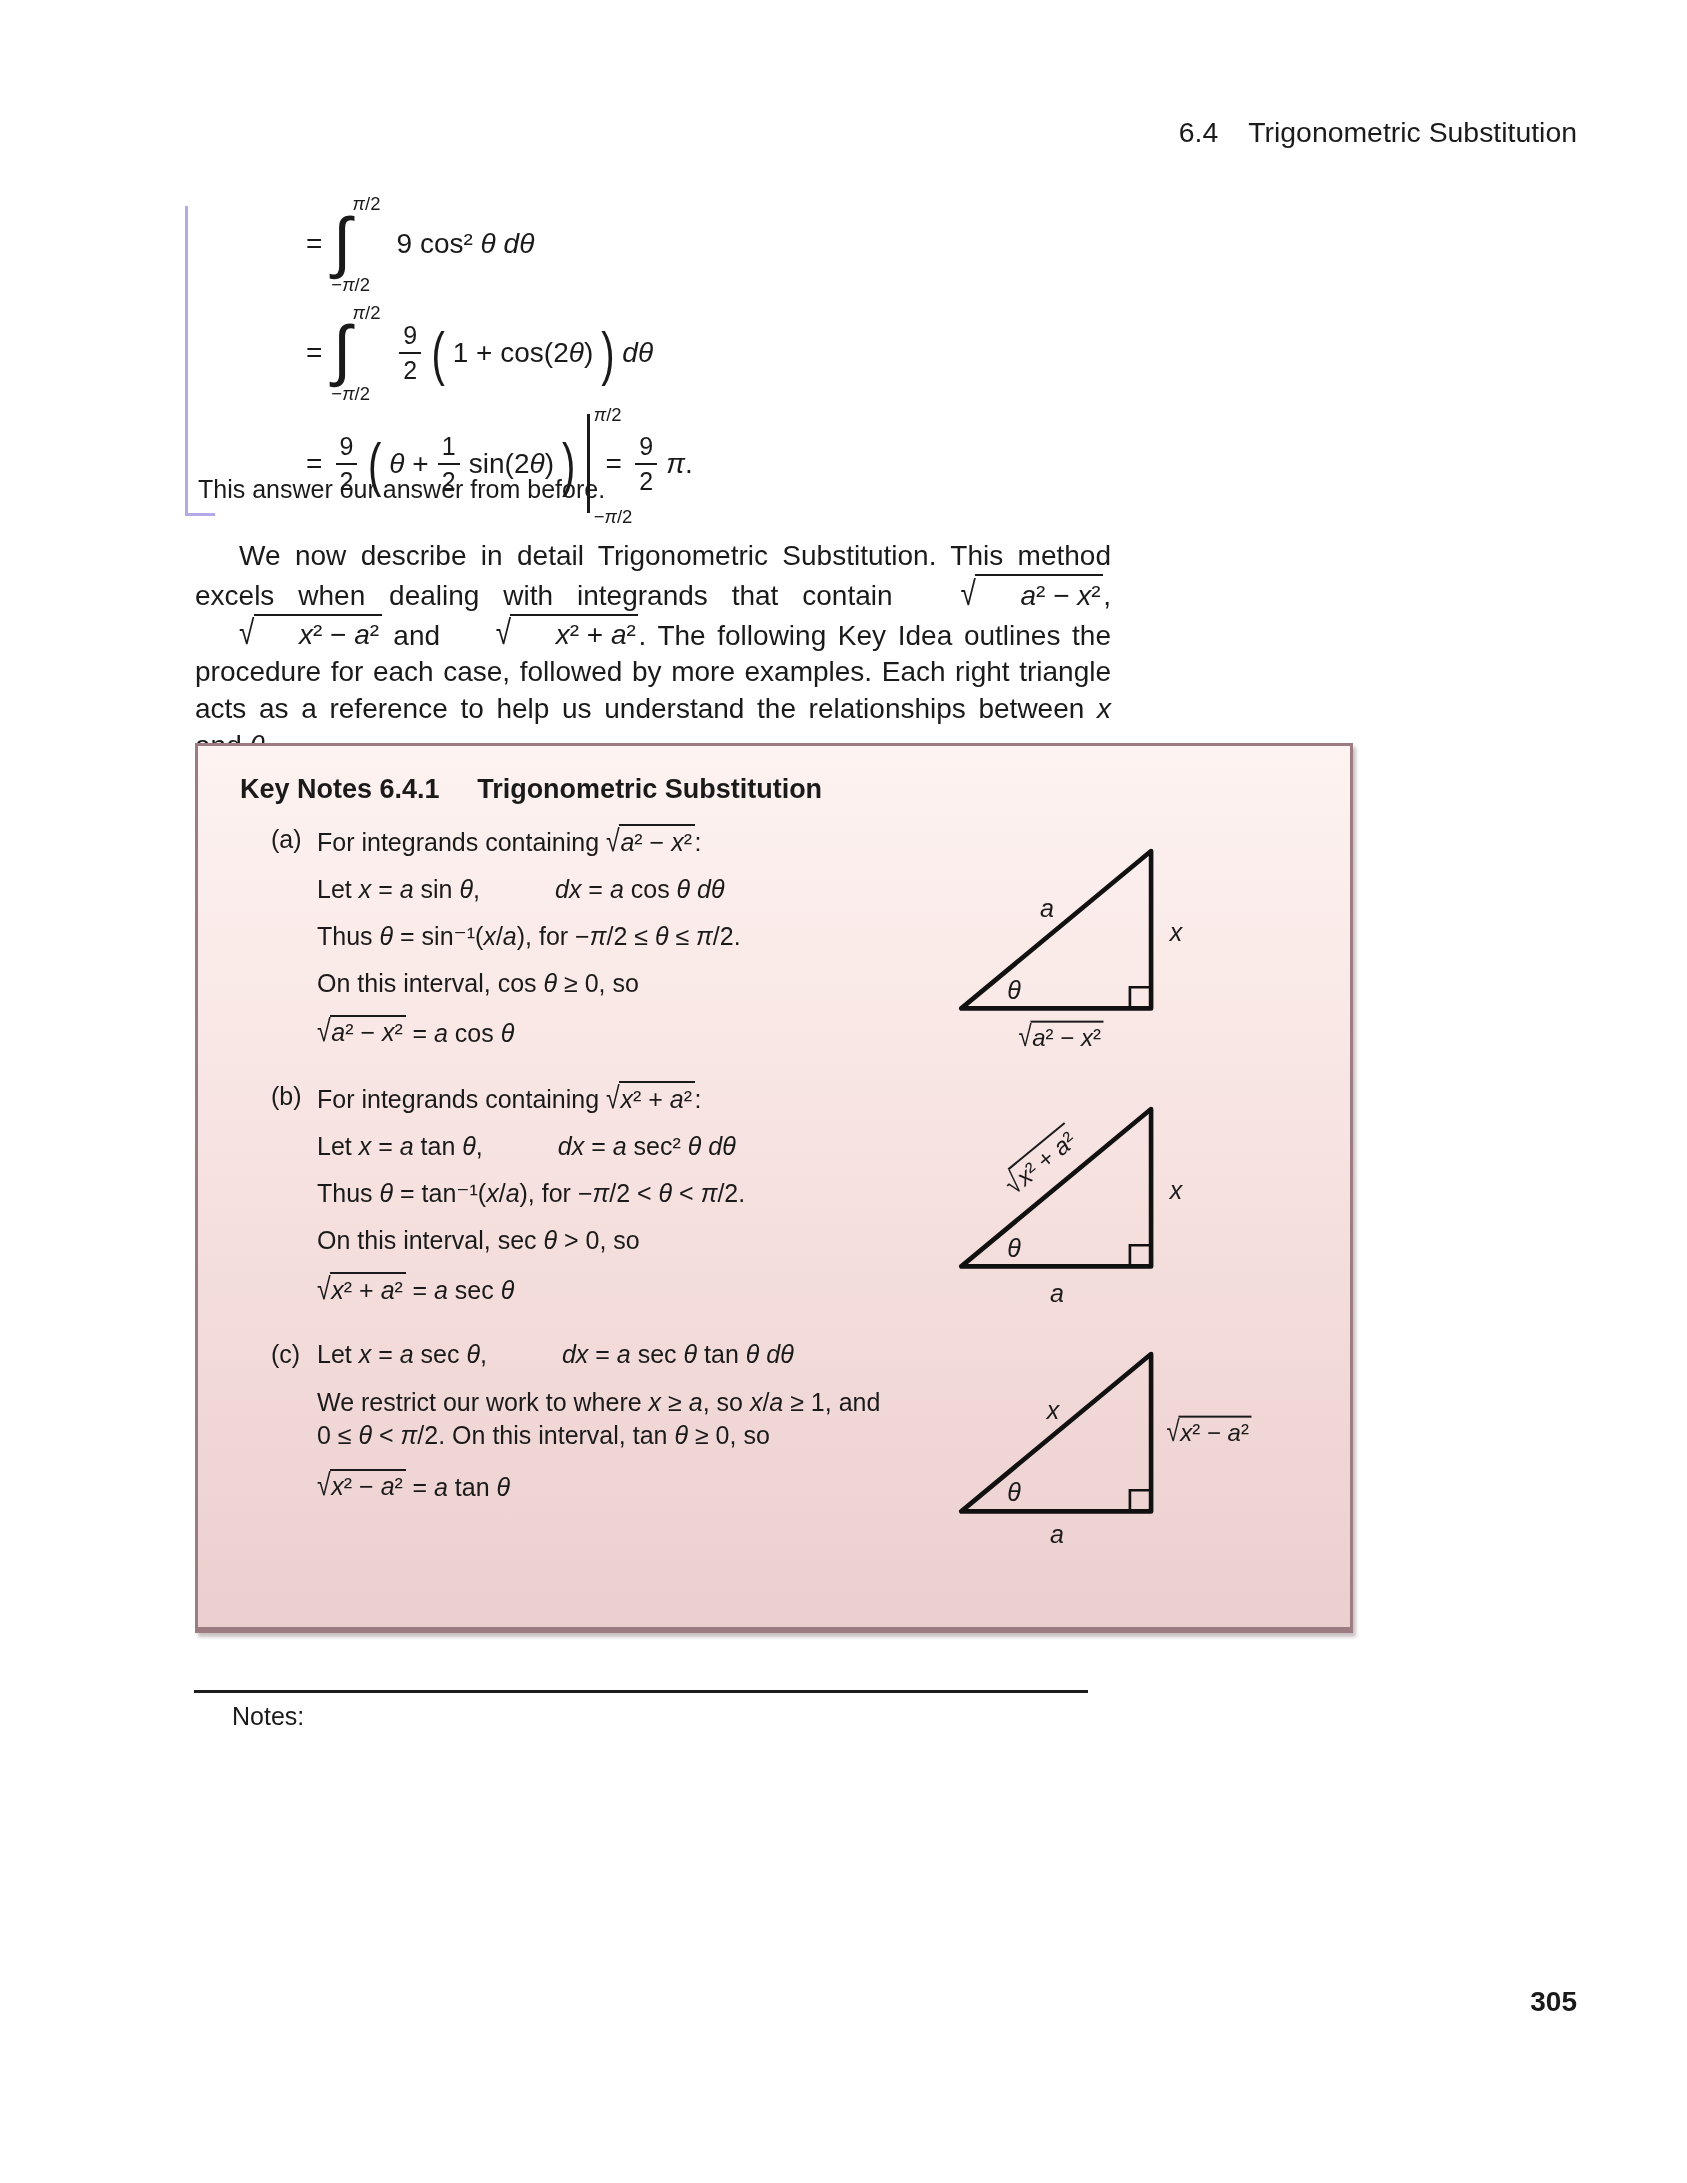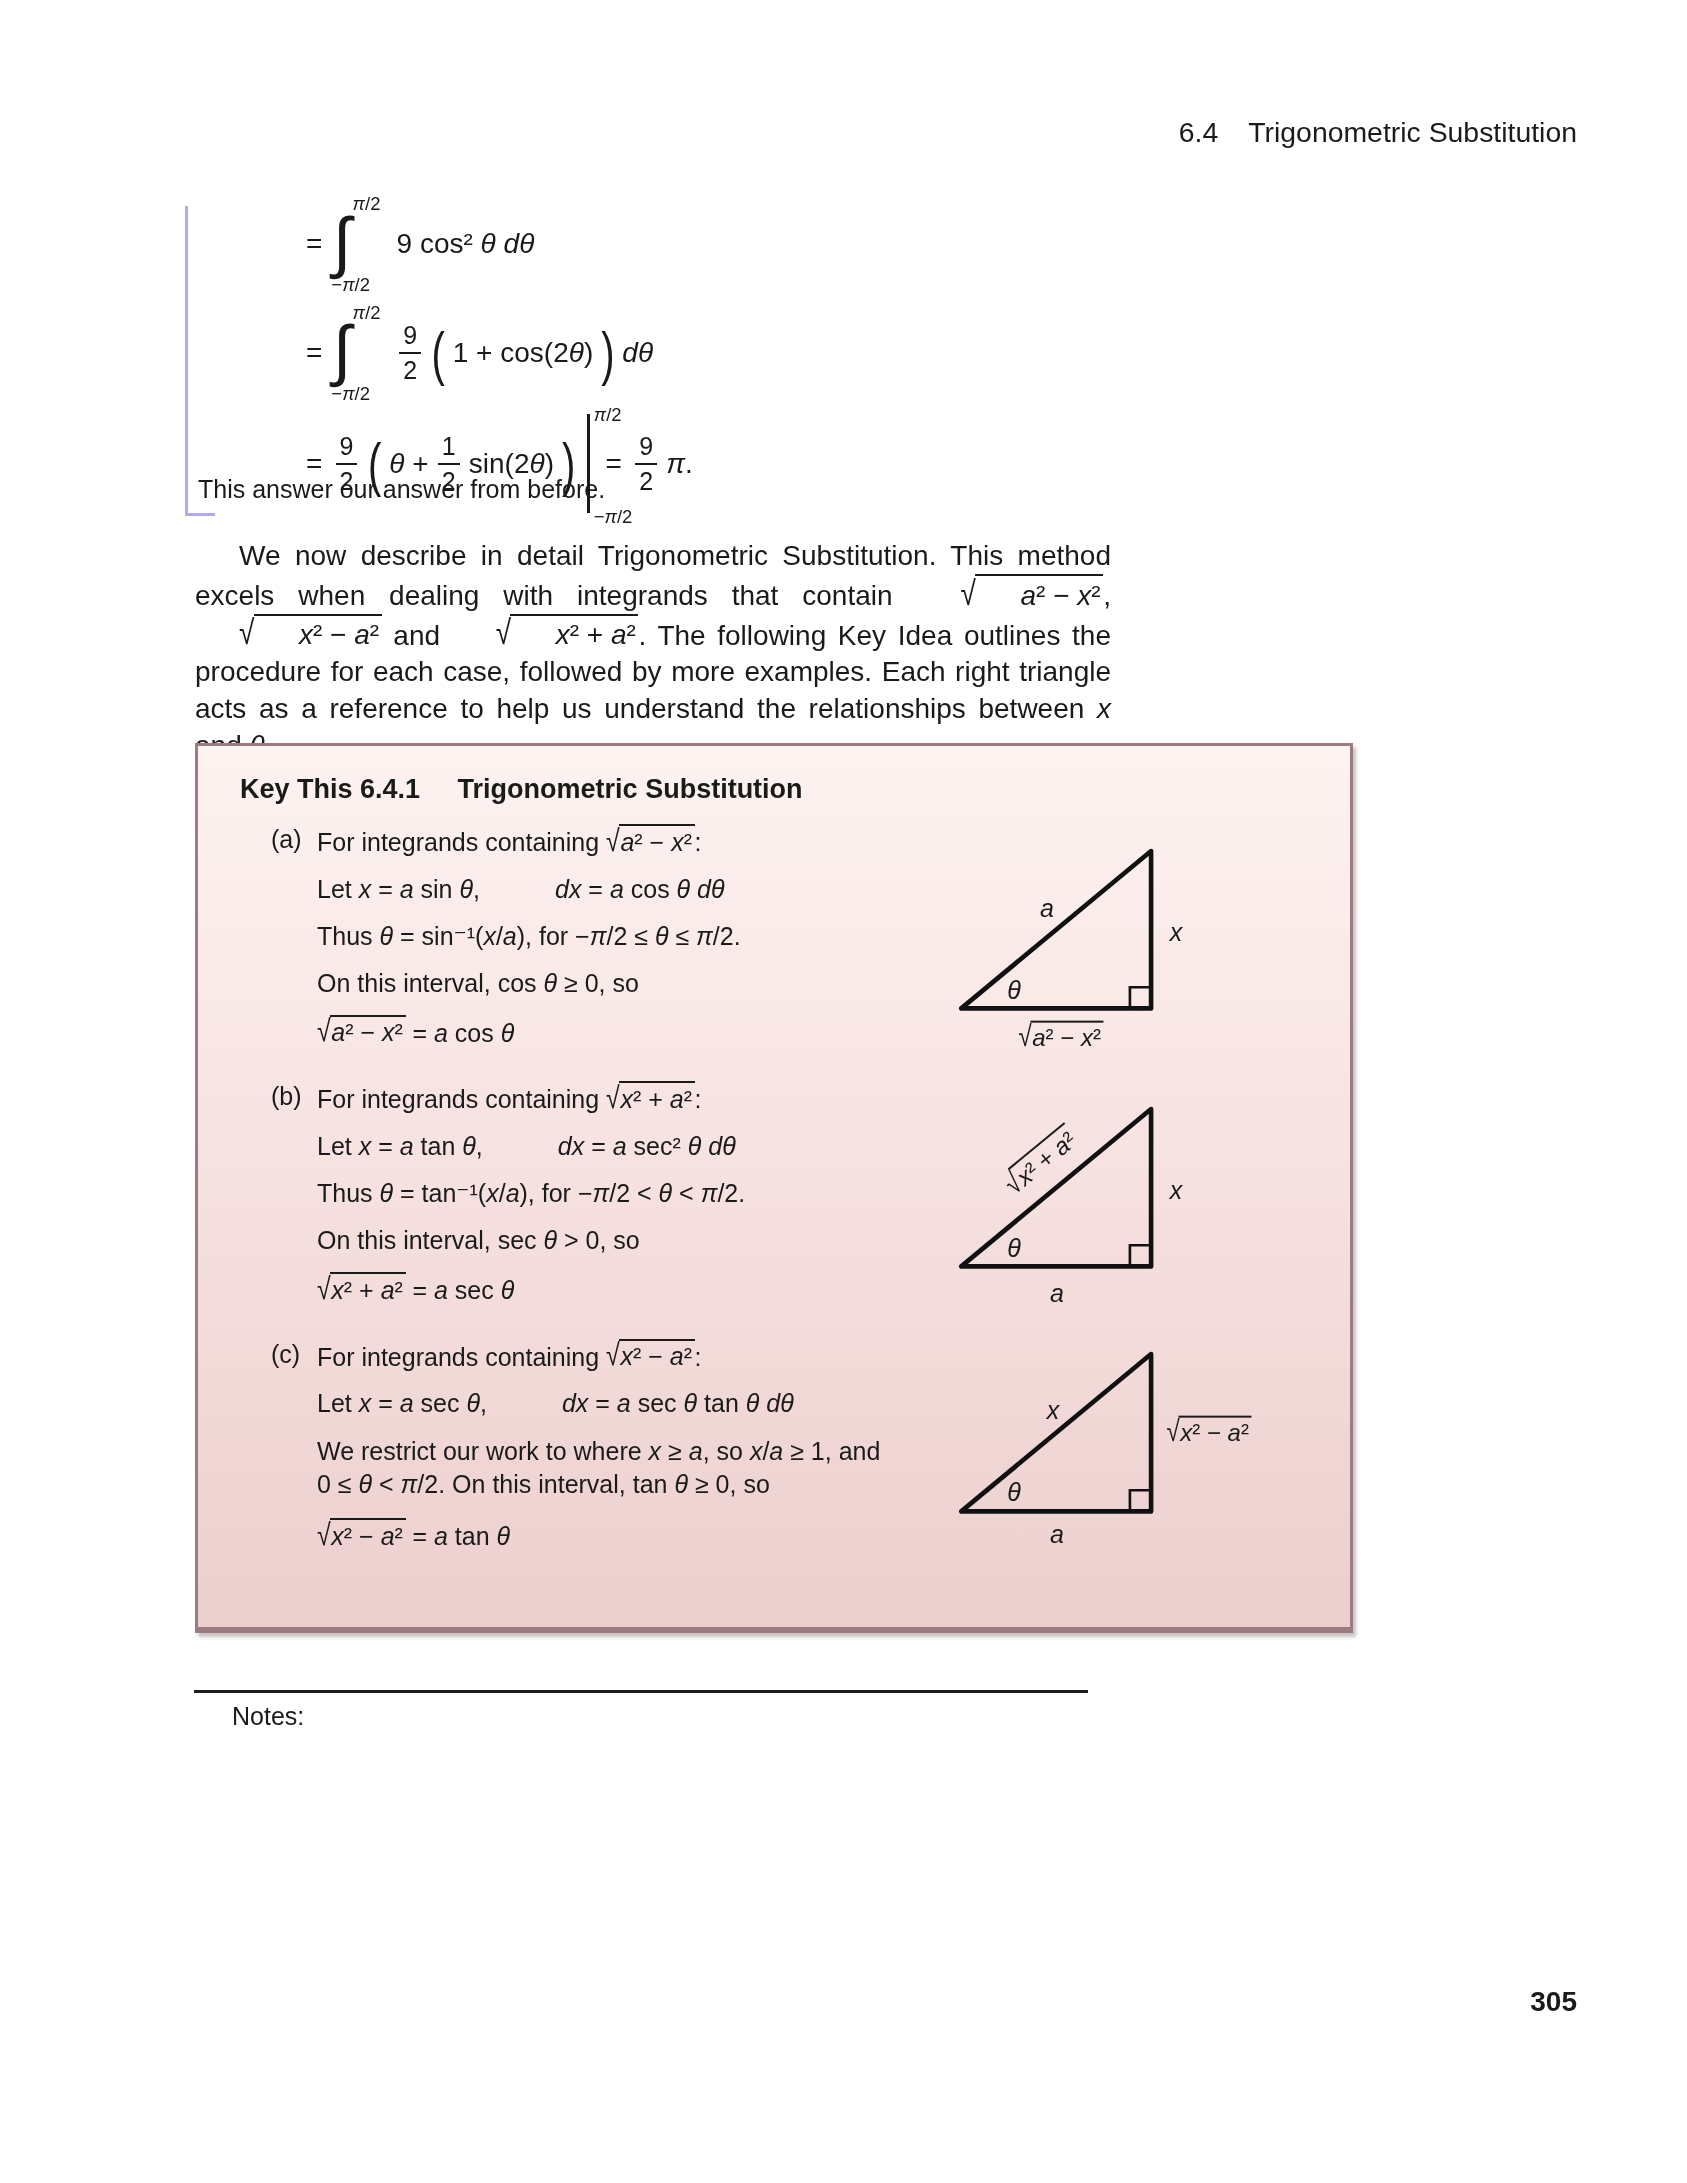--- a/index.html
+++ b/index.html
@@ -143,21 +143,21 @@
       <span class="mbody"><i>π</i>.</span>
     </div>
   </div>
 
   <p class="concl">This answer our answer from before.</p>
 
   <p class="intro">We now describe in detail Trigonometric Substitution. This method excels when dealing with integrands that contain <span class="rad"><span class="sg">√</span><span class="rbar"><i>a</i>² − <i>x</i>²</span></span>, <span class="rad"><span class="sg">√</span><span class="rbar"><i>x</i>² − <i>a</i>²</span></span> and <span class="rad"><span class="sg">√</span><span class="rbar"><i>x</i>² + <i>a</i>²</span></span>. The following Key Idea outlines the procedure for each case, followed by more examples. Each right triangle acts as a reference to help us understand the relationships between <i>x</i> and <i>θ</i>.</p>
 
   <section class="keyidea">
     <div class="ki-title">
-      <span class="ki-label">Key This 6.4.1</span>
+      <span class="ki-label">Key Notes 6.4.1</span>
       <span class="ki-name">Trigonometric Substitution</span>
     </div>
 
     <div class="ki-items">
 
       <div class="ki-item">
         <span class="ilabel">(a)</span>
         <div class="mline">For integrands containing <span class="rad"><span class="sg">√</span><span class="rbar"><i>a</i>² − <i>x</i>²</span></span>:</div>
         <div class="mline">Let <i>x</i> = <i>a</i> sin <i>θ</i>,   <i>dx</i> = <i>a</i> cos <i>θ</i> <i>dθ</i></div>
         <div class="mline">Thus <i>θ</i> = sin⁻¹(<i>x</i>/<i>a</i>), for −<i>π</i>/2 ≤ <i>θ</i> ≤ <i>π</i>/2.</div>
@@ -169,21 +169,20 @@
         <span class="ilabel">(b)</span>
         <div class="mline">For integrands containing <span class="rad"><span class="sg">√</span><span class="rbar"><i>x</i>² + <i>a</i>²</span></span>:</div>
         <div class="mline">Let <i>x</i> = <i>a</i> tan <i>θ</i>,   <i>dx</i> = <i>a</i> sec² <i>θ</i> <i>dθ</i></div>
         <div class="mline">Thus <i>θ</i> = tan⁻¹(<i>x</i>/<i>a</i>), for −<i>π</i>/2 &lt; <i>θ</i> &lt; <i>π</i>/2.</div>
         <div class="mline">On this interval, sec <i>θ</i> &gt; 0, so</div>
         <div class="mline"><span class="rad"><span class="sg">√</span><span class="rbar"><i>x</i>² + <i>a</i>²</span></span> = <i>a</i> sec <i>θ</i></div>
       </div>
 
       <div class="ki-item">
         <span class="ilabel">(c)</span>
-        <div class="mline">For integrands containing <span class="rad"><span class="sg">√</span><span class="rbar"><i>x</i>² − <i>a</i>²</span></span>:</div>
         <div class="mline">Let <i>x</i> = <i>a</i> sec <i>θ</i>,   <i>dx</i> = <i>a</i> sec <i>θ</i> tan <i>θ</i> <i>dθ</i></div>
         <div class="mgroup">
           <div class="tline">We restrict our work to where <i>x</i> ≥ <i>a</i>, so <i>x</i>/<i>a</i> ≥ 1, and</div>
           <div class="tline">0 ≤ <i>θ</i> &lt; <i>π</i>/2. On this interval, tan <i>θ</i> ≥ 0, so</div>
         </div>
         <div class="mline"><span class="rad"><span class="sg">√</span><span class="rbar"><i>x</i>² − <i>a</i>²</span></span> = <i>a</i> tan <i>θ</i></div>
       </div>
     </div>
 
     <div class="tri tri-a">

